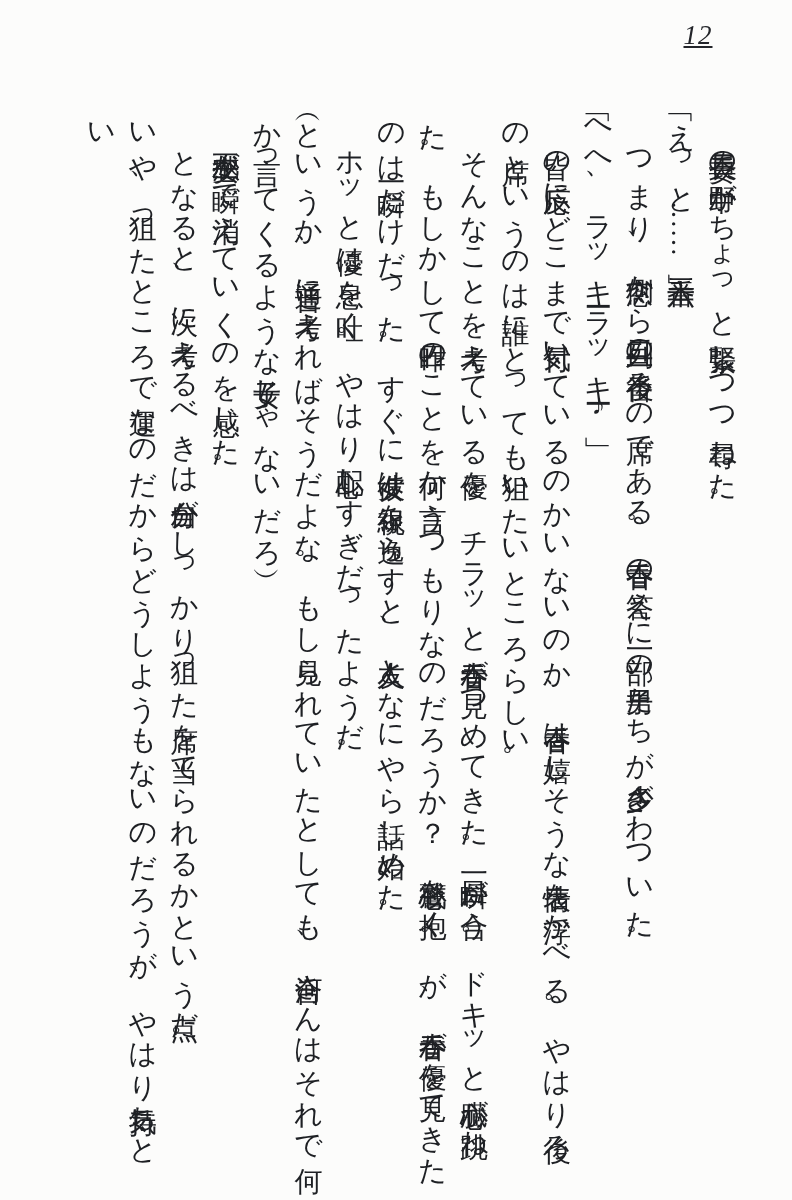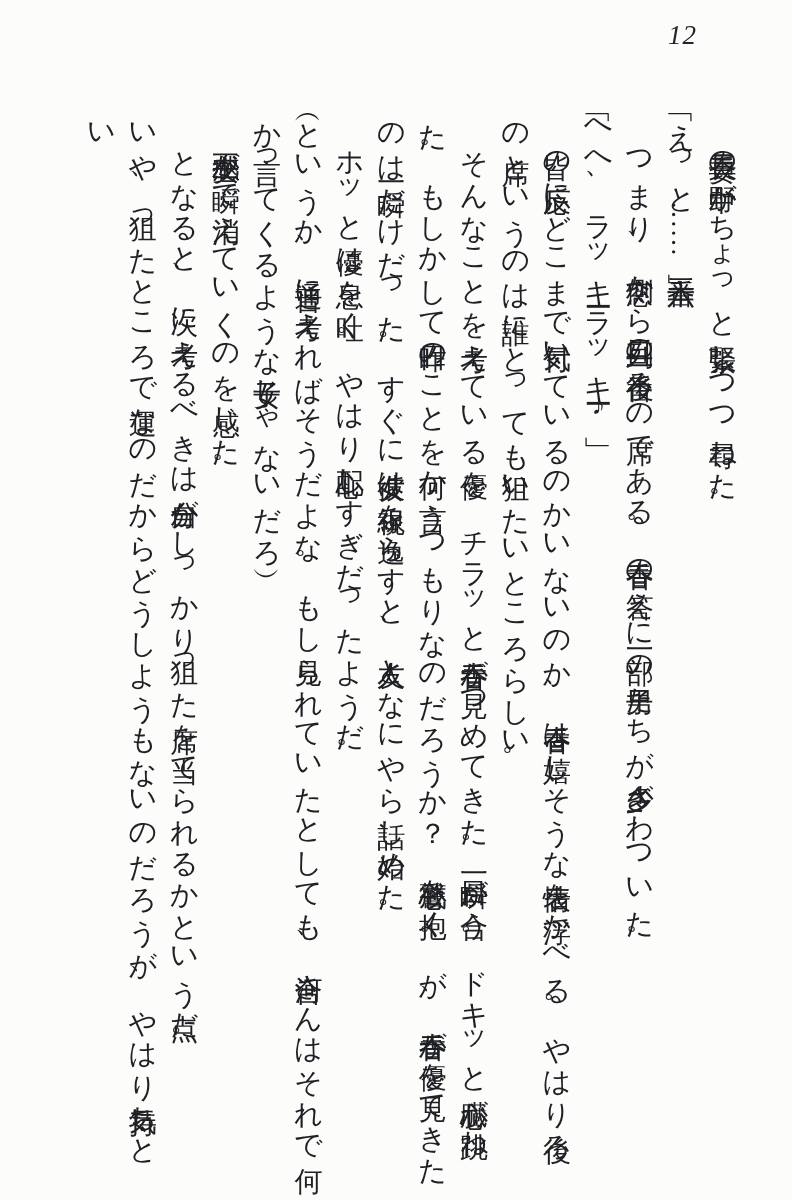--- a/index.html
+++ b/index.html
@@ -13,25 +13,26 @@
     height: 1200px;
     background: #fcfcfb;
     overflow: hidden;
     font-family: "Liberation Serif", "DejaVu Serif", serif;
   }
   .page-number {
     position: absolute;
     top: 20px;
     left: 668px;
     width: 60px;
-    text-align: left;
+    text-align: center;
     font-size: 27px;
     font-style: italic;
     color: #23252a;
     letter-spacing: 1px;
+    text-decoration: underline;
   }
   .text-block {
     position: absolute;
     top: 104px;
     right: 49px;
     height: 1068px;
     writing-mode: vertical-rl;
     text-orientation: mixed;
     font-size: 28px;
     line-height: 41.4px;

